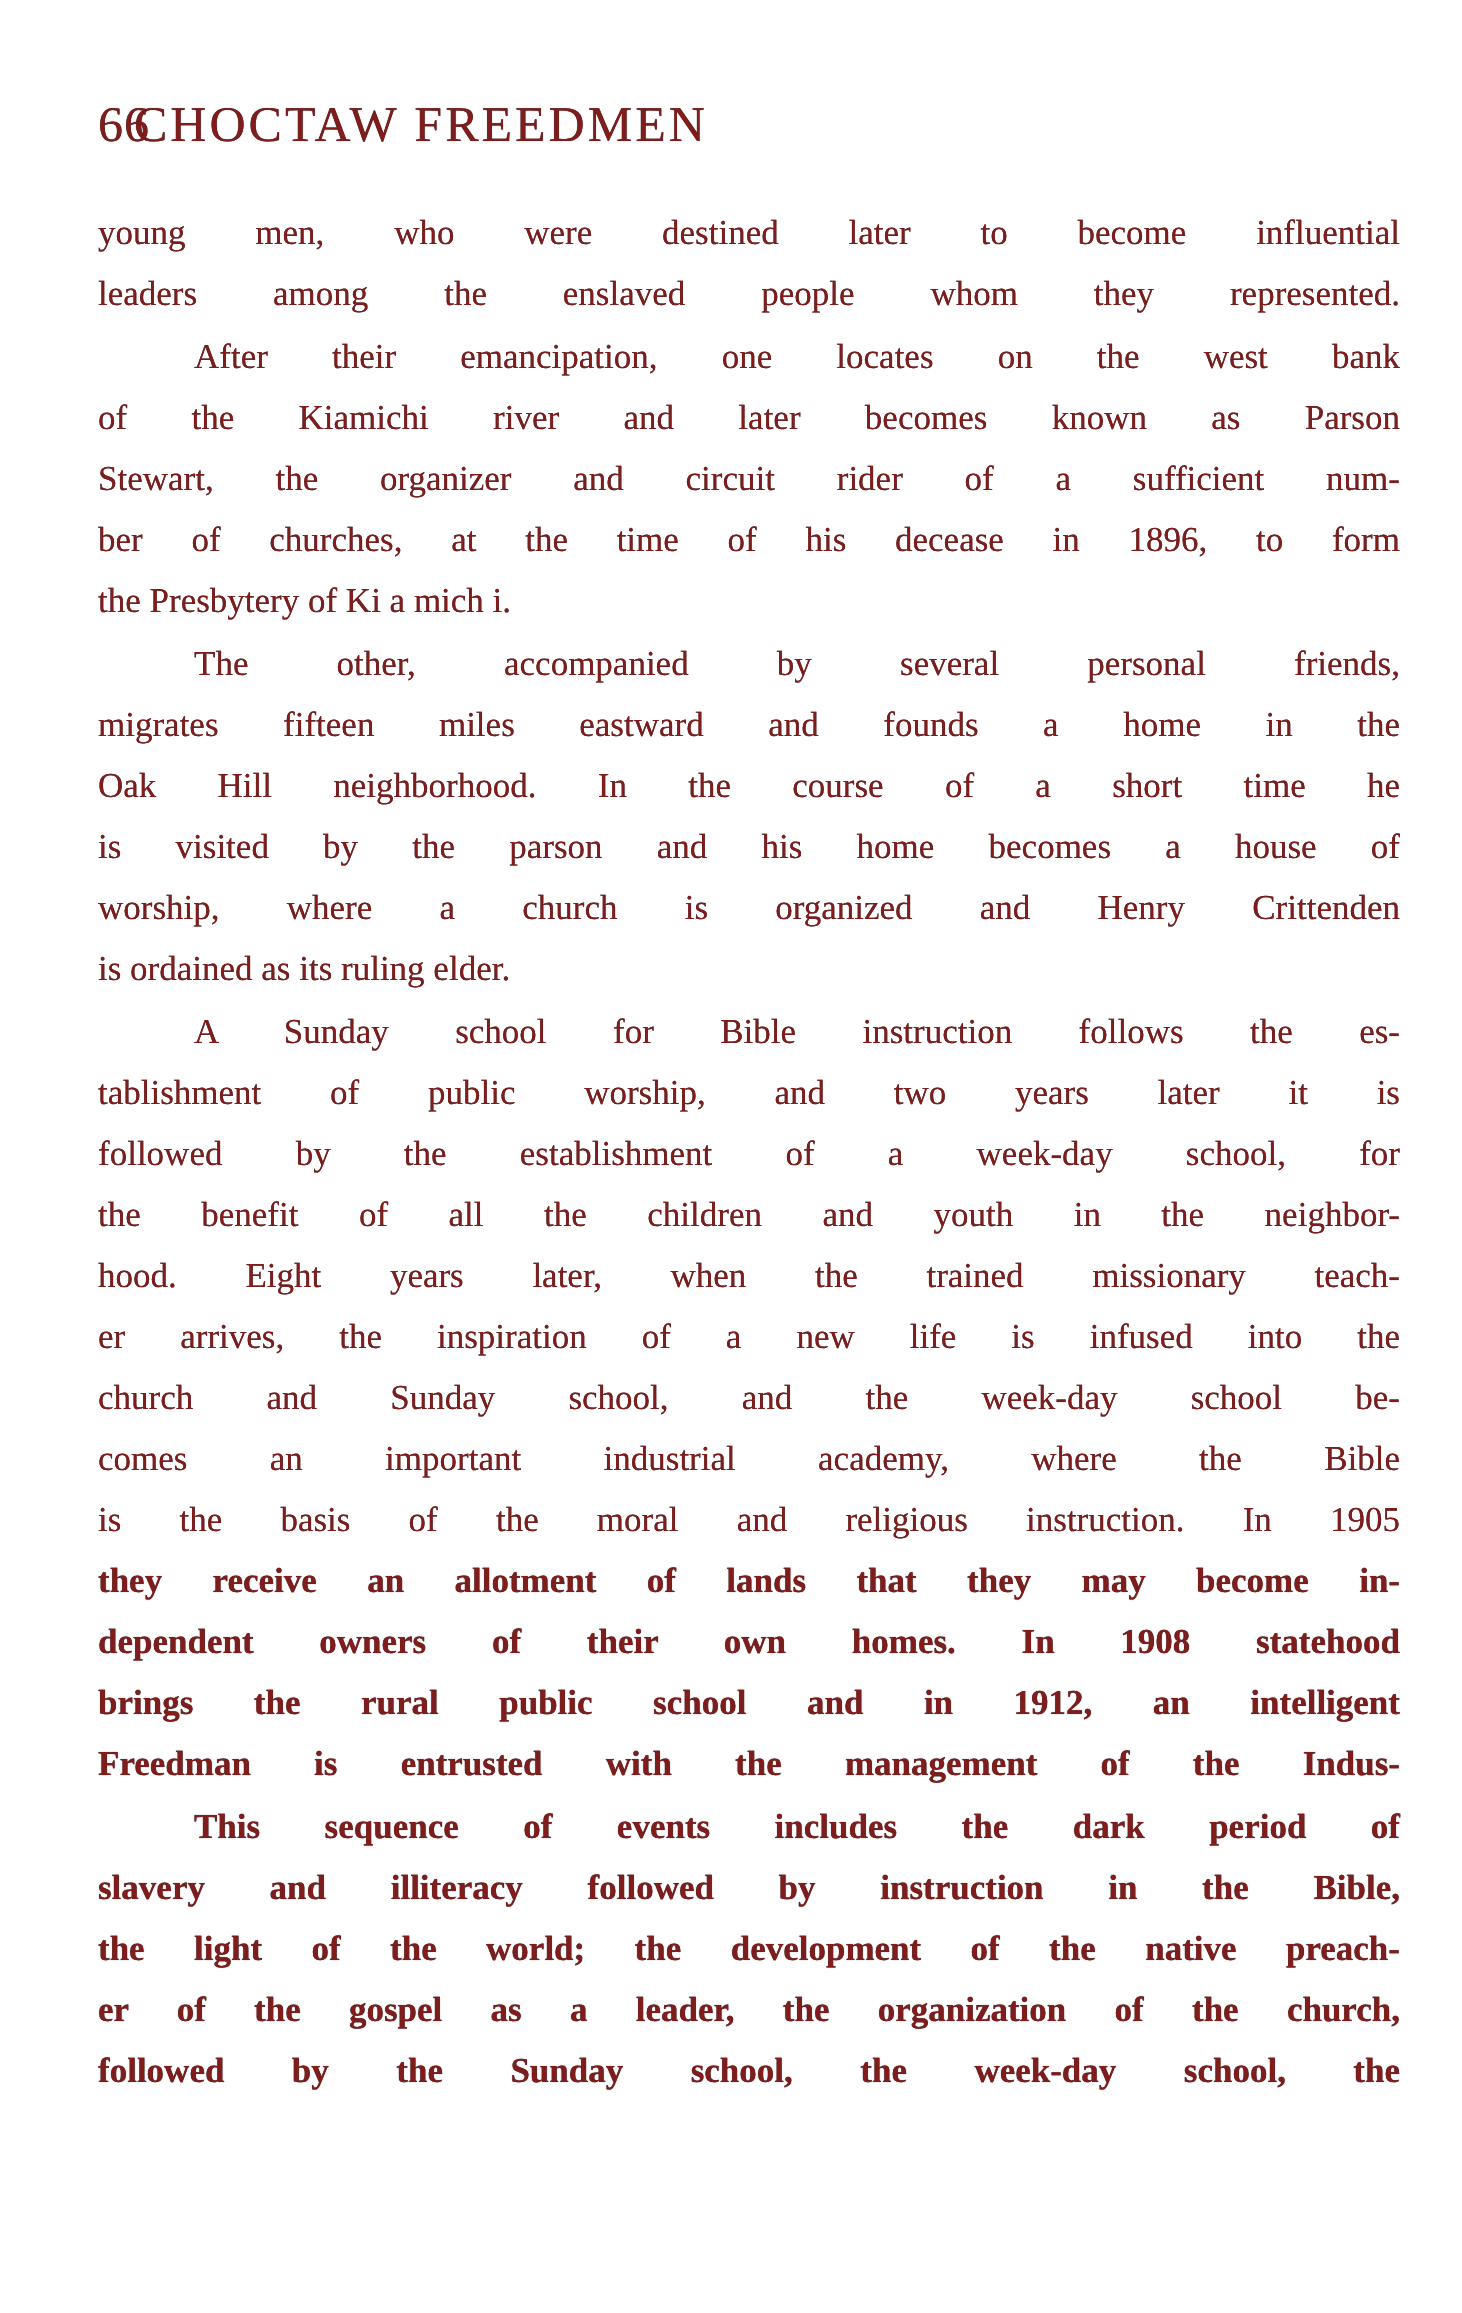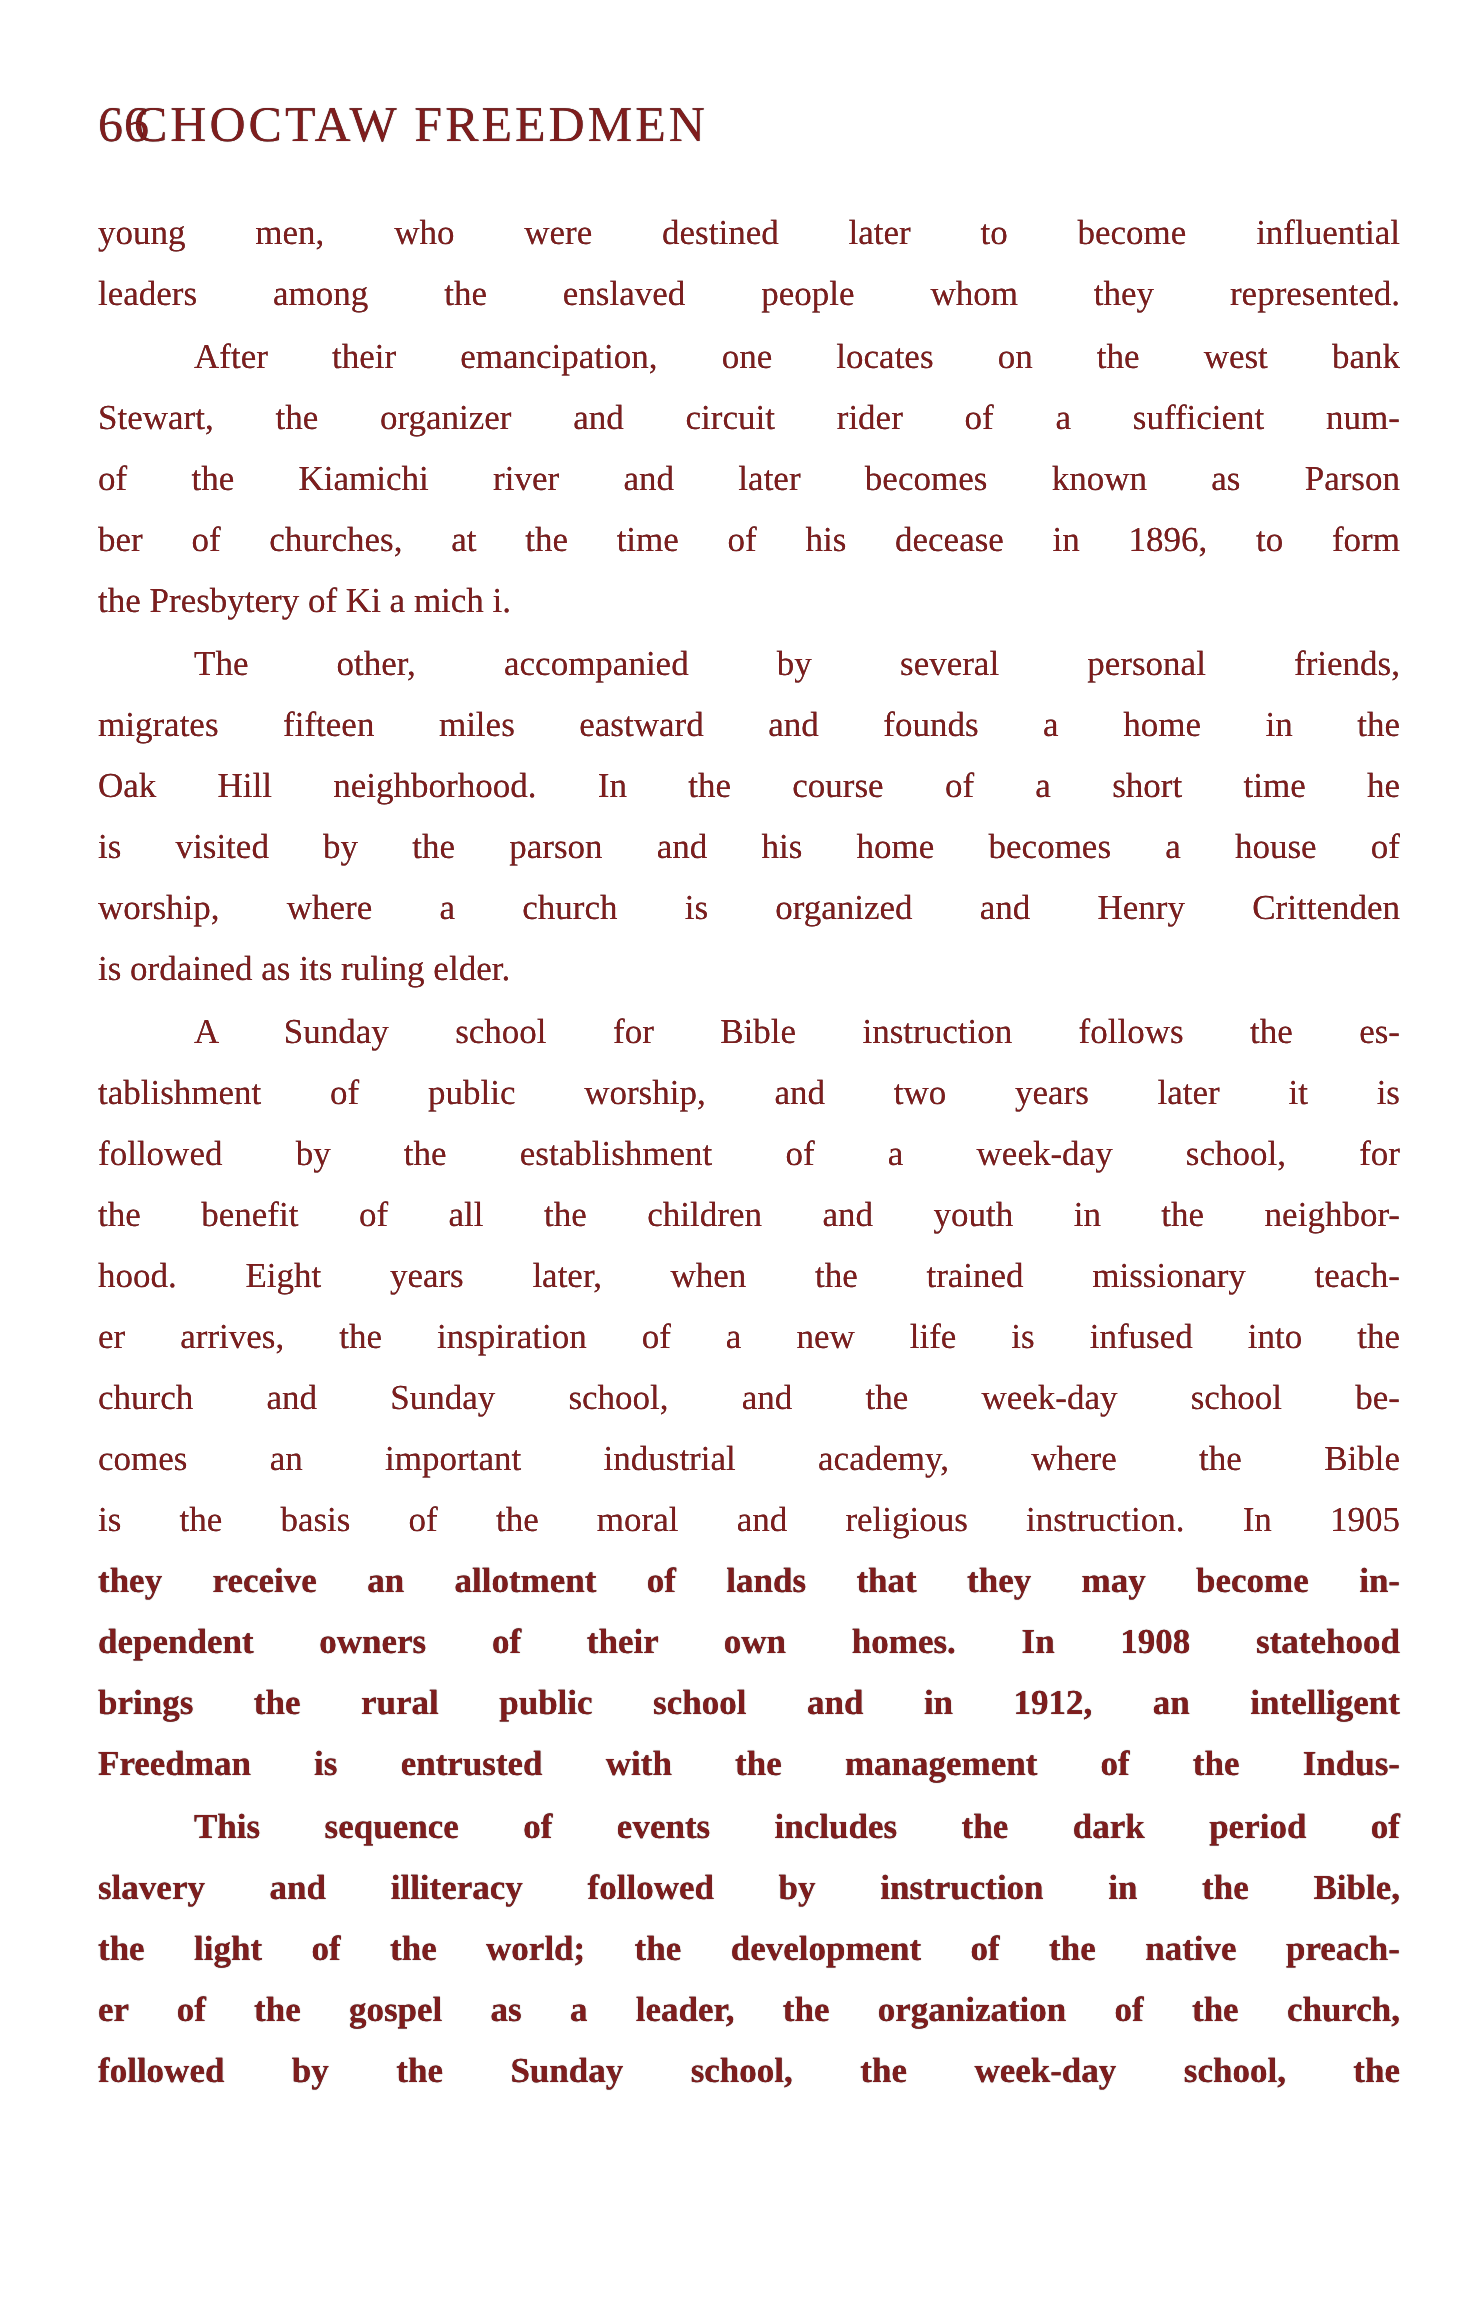--- a/index.html
+++ b/index.html
@@ -57,22 +57,22 @@
 
   <div class="running-header">
     <span class="folio">66</span>
     <span class="head-title">CHOCTAW FREEDMEN</span>
   </div>
 
   <div class="body-text" id="body-text">
       <div class="line fill">young men, who were destined later to become influential</div>
       <div class="line fill">leaders among the enslaved people whom they represented.</div>
       <div class="line fill indent">After their emancipation, one locates on the west bank</div>
+      <div class="line fill">of the Kiamichi river and later becomes known as Parson</div>
       <div class="line fill">Stewart, the organizer and circuit rider of a sufficient num-</div>
-      <div class="line fill">of the Kiamichi river and later becomes known as Parson</div>
       <div class="line fill">ber of churches, at the time of his decease in 1896, to form</div>
       <div class="line">the Presbytery of Ki a mich i.</div>
       <div class="line fill indent">The other, accompanied by several personal friends,</div>
       <div class="line fill">migrates fifteen miles eastward and founds a home in the</div>
       <div class="line fill">Oak Hill neighborhood. In the course of a short time he</div>
       <div class="line fill">is visited by the parson and his home becomes a house of</div>
       <div class="line fill">worship, where a church is organized and Henry Crittenden</div>
       <div class="line">is ordained as its ruling elder.</div>
       <div class="line fill indent">A Sunday school for Bible instruction follows the es-</div>
       <div class="line fill">tablishment of public worship, and two years later it is</div>

